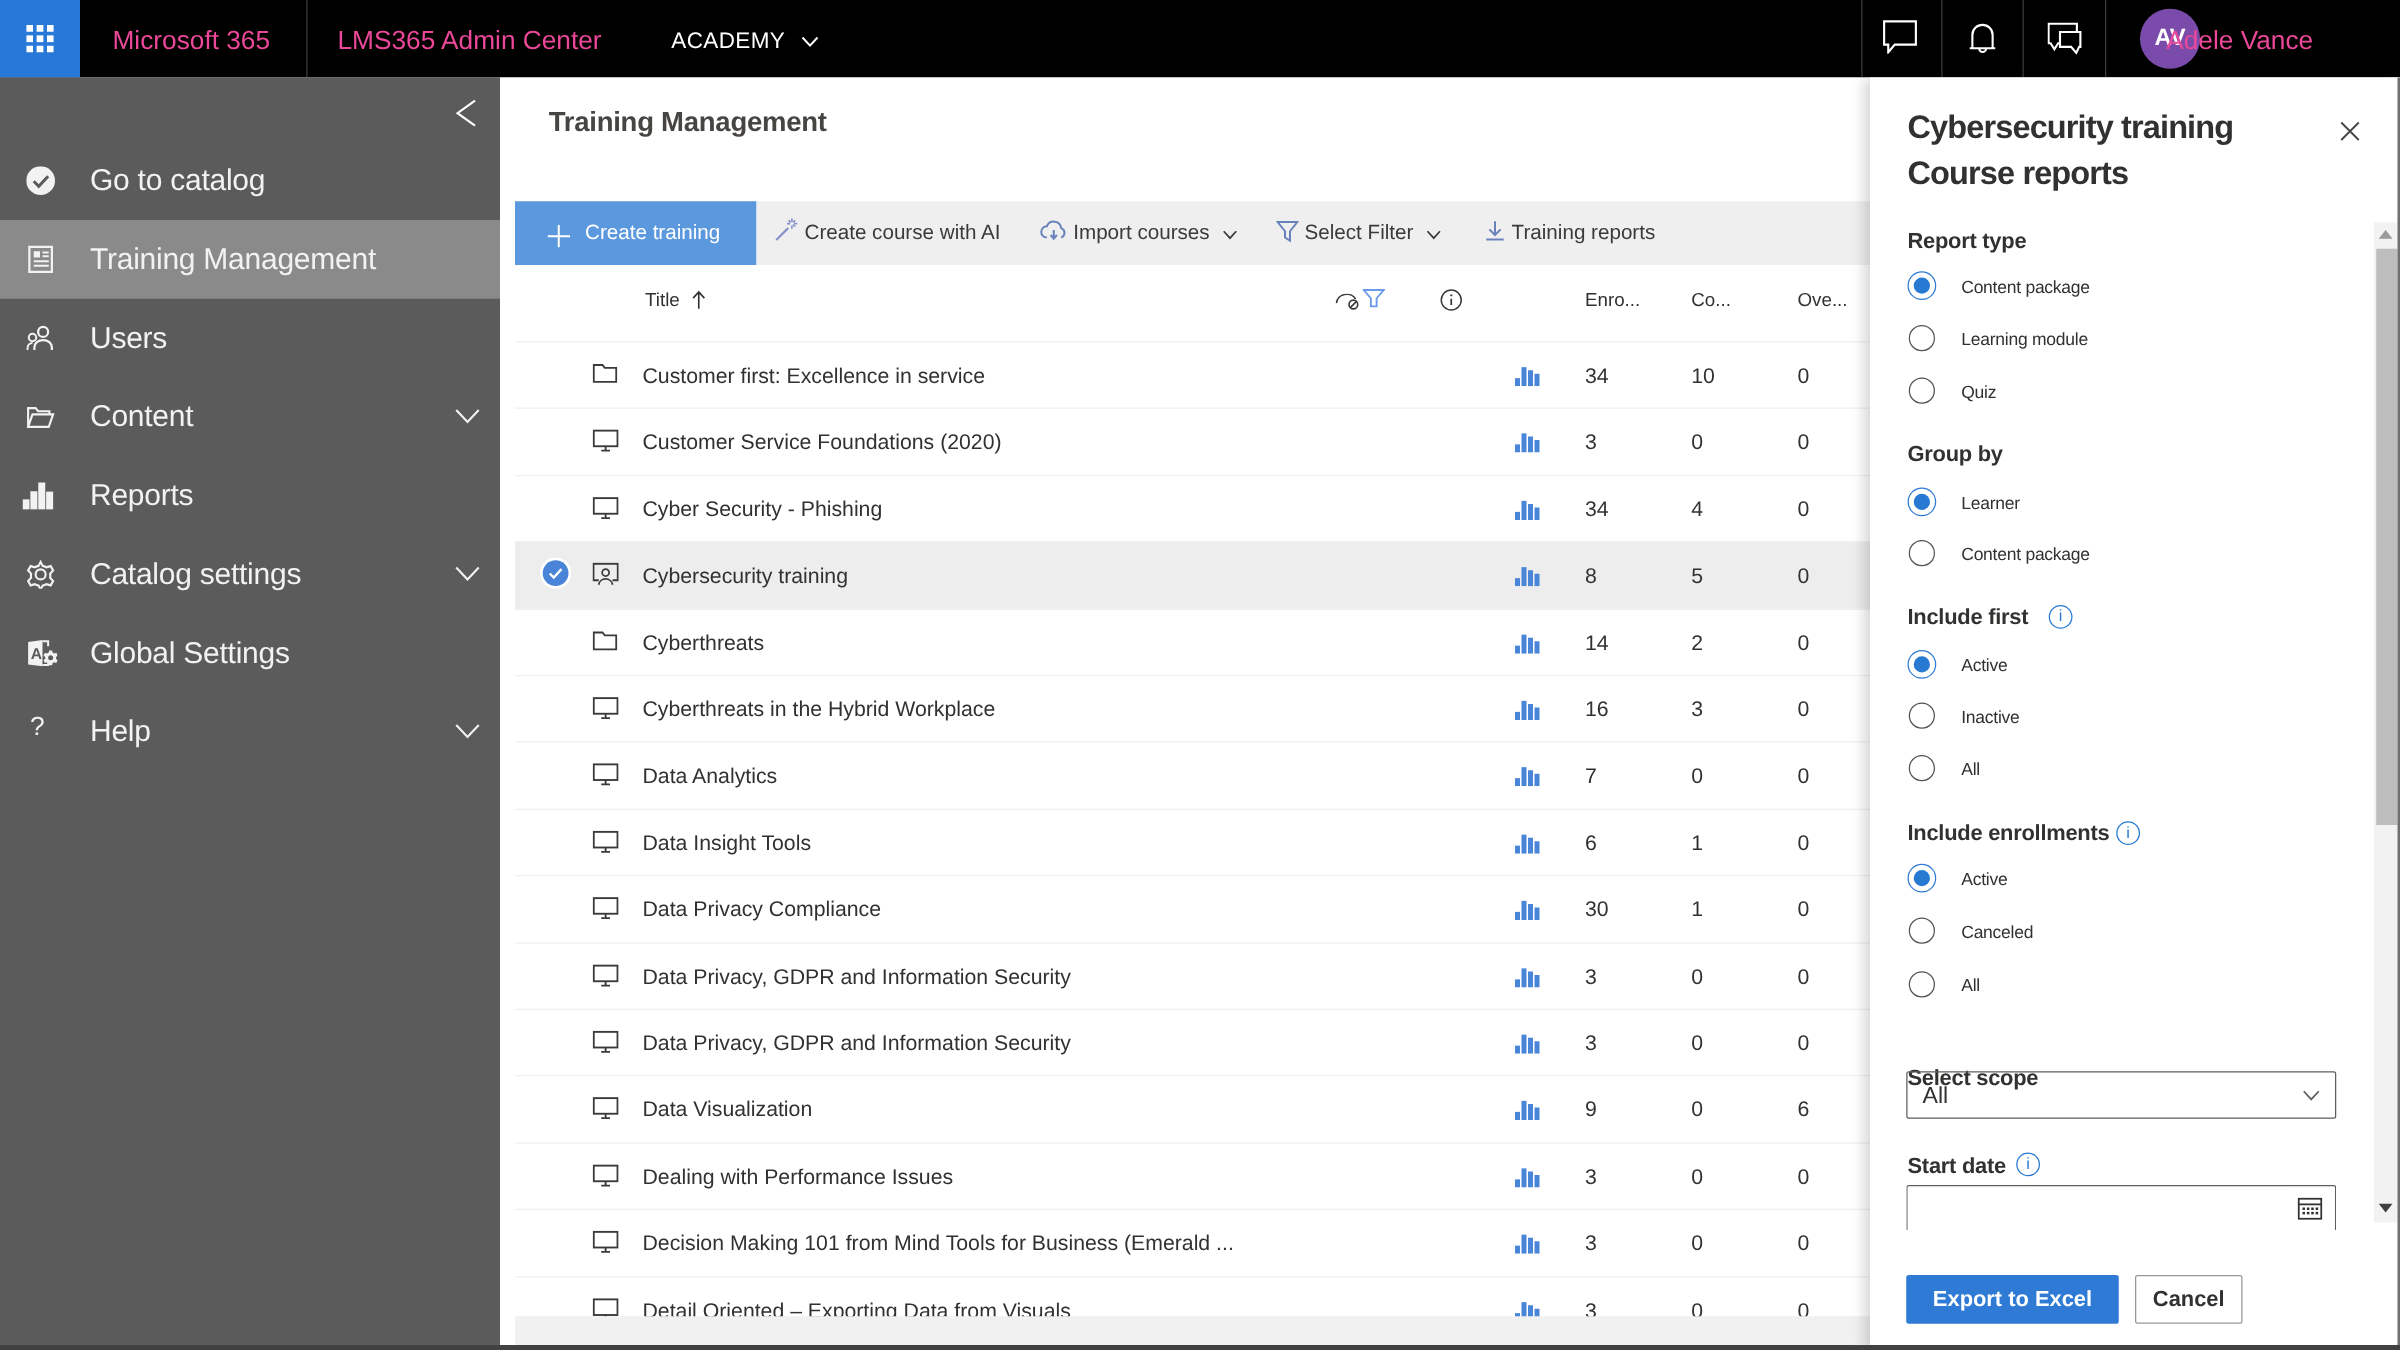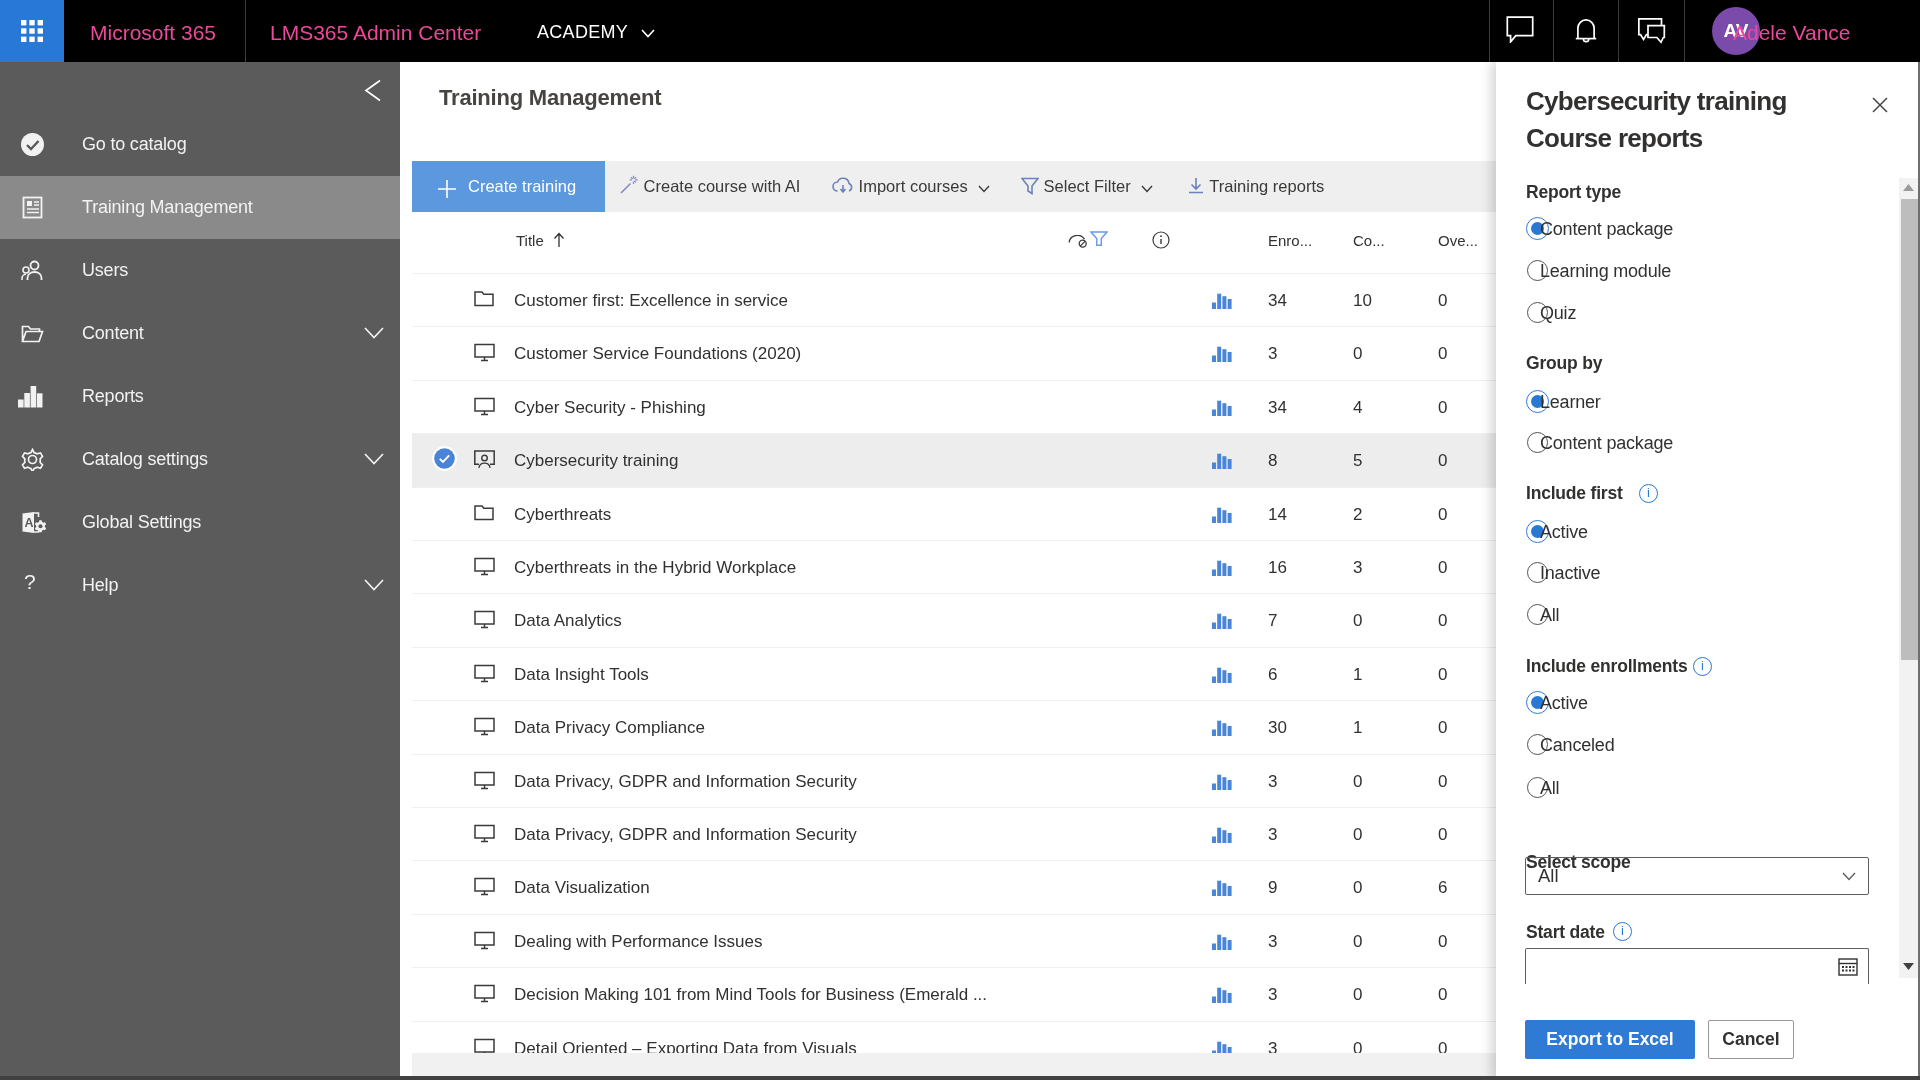--- a/index.html
+++ b/index.html
@@ -11,21 +11,21 @@
 #waffle svg { position:absolute; left:21px; top:20px; }
 .tb-txt { position:absolute; top:0; height:62px; line-height:65px; font-size:21px; font-weight:400; color:#ec4899; white-space:nowrap; }
 .tb-sep { position:absolute; top:0; width:1px; height:62px; background:#3c3c3c; }
 .tb-ico { position:absolute; top:17px; }
 #avatar { position:absolute; left:1712px; top:7px; width:48px; height:48px; border-radius:50%; background:#7b4bab; color:#fff; font-size:19px; font-weight:700; text-align:center; line-height:48px; }
 #acad { position:absolute; left:537px; top:0; height:62px; line-height:64px; font-size:18px; font-weight:400; color:#fff; letter-spacing:0.3px; }
 
 
 #sidebar { position:absolute; left:0; top:62px; width:400px; height:1018px; background:#5b5b5b; }
 .sb-item { position:absolute; left:0; width:400px; height:63px; color:#f2f2f2; }
-.sb-item .lbl { position:absolute; left:82px; top:0; height:63px; line-height:63px; font-size:18px; letter-spacing:-0.2px; }
+.sb-item .lbl { position:absolute; left:72px; top:0; height:63px; line-height:63px; font-size:24px; letter-spacing:-0.2px; }
 .sb-item .ico { position:absolute; left:21px; top:20px; width:23px; height:23px; }
 .sb-item .chev { position:absolute; left:363px; top:24px; }
 .sb-sel { background:#8a8a8a; }
 #collapse { position:absolute; left:358px; top:15px; width:26px; height:26px; }
 
 
 #main { position:absolute; left:400px; top:62px; width:1520px; height:1018px; background:#fff; }
 #pgtitle { position:absolute; left:39px; top:23px; font-size:22px; font-weight:700; color:#474542; letter-spacing:-0.2px; }
 #toolbar { position:absolute; left:12px; top:99px; width:1508px; height:51px; background:#efefef; }
 #btn-create { position:absolute; left:0px; top:0px; width:193px; height:51px; background:#5b98dd; color:#fff; }
@@ -46,21 +46,21 @@
 .rowsel { background:#ededed; }
 
 
 #panel { position:absolute; left:1496px; top:62px; width:424px; height:1018px; background:#fff; box-shadow:-5px 0 10px rgba(0,0,0,0.16); }
 #panel h1 { position:absolute; left:30px; top:21px; font-size:26px; font-weight:700; color:#323130; line-height:36.5px; width:340px; letter-spacing:-0.7px; }
 #pclose { position:absolute; left:374px; top:33px; width:20px; height:20px; }
 .plabel { position:absolute; left:30px; font-size:17.5px; line-height:24px; font-weight:700; color:#323130; white-space:nowrap; letter-spacing:-0.2px; }
 .radio { position:absolute; left:31px; width:21px; height:21px; border-radius:50%; border:1.5px solid #565250; background:#fff; }
 .radio.sel { width:23px; height:23px; left:30px; margin-top:-1px; border:1.5px solid #2f7ad3; }
 .radio.sel::after { content:""; position:absolute; left:3.5px; top:3.5px; width:13px; height:13px; border-radius:50%; background:#2779d2; }
-.rlabel { position:absolute; left:44px; font-size:18px; line-height:24px; color:#323130; white-space:nowrap; letter-spacing:-0.2px; }
+.rlabel { position:absolute; left:73px; font-size:14px; line-height:24px; color:#323130; white-space:nowrap; letter-spacing:-0.2px; }
 .info { position:absolute; width:19px; height:19px; border-radius:50%; border:1.6px solid #2779d2; color:#2779d2; font-size:13px; font-weight:400; text-align:center; line-height:16px; font-style:normal; }
 #scope-dd { position:absolute; left:29px; top:795px; width:344px; height:38px; border:1px solid #605e5c; border-radius:2px; font-size:18.5px; color:#323130; line-height:36px; padding-left:12px; }
 #date-in { position:absolute; left:29px; top:886px; width:344px; height:36px; border:1px solid #605e5c; border-bottom:none; border-radius:2px 2px 0 0; }
 #btn-export { position:absolute; left:29px; top:958px; width:170px; height:39px; background:#2e7ad5; border-radius:2px; color:#fff; font-size:17.5px; font-weight:700; text-align:center; line-height:39px; }
 #btn-cancel { position:absolute; left:212px; top:958px; width:86px; height:39px; background:#fff; border:1px solid #9a9896; border-radius:2px; color:#323130; font-size:17.5px; font-weight:700; text-align:center; line-height:37px; }
 
 
 #sbar { position:absolute; left:1899px; top:178px; width:19px; height:800px; background:#f2f2f2; }
 #sbar .thumb { position:absolute; left:2px; top:21px; width:17px; height:461px; background:#bdbdbd; }
 #edge { position:absolute; left:1918px; top:62px; width:2px; height:1018px; background:#6f6f6f; }

